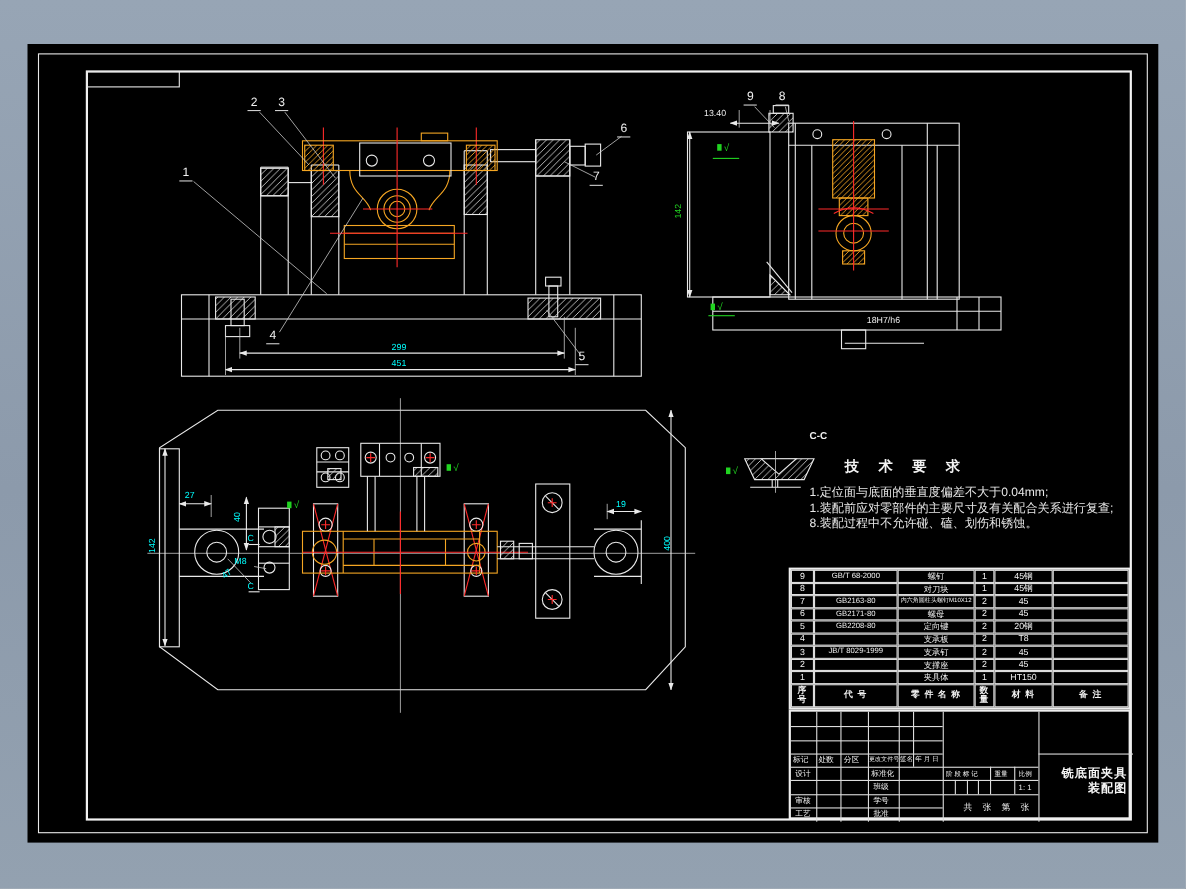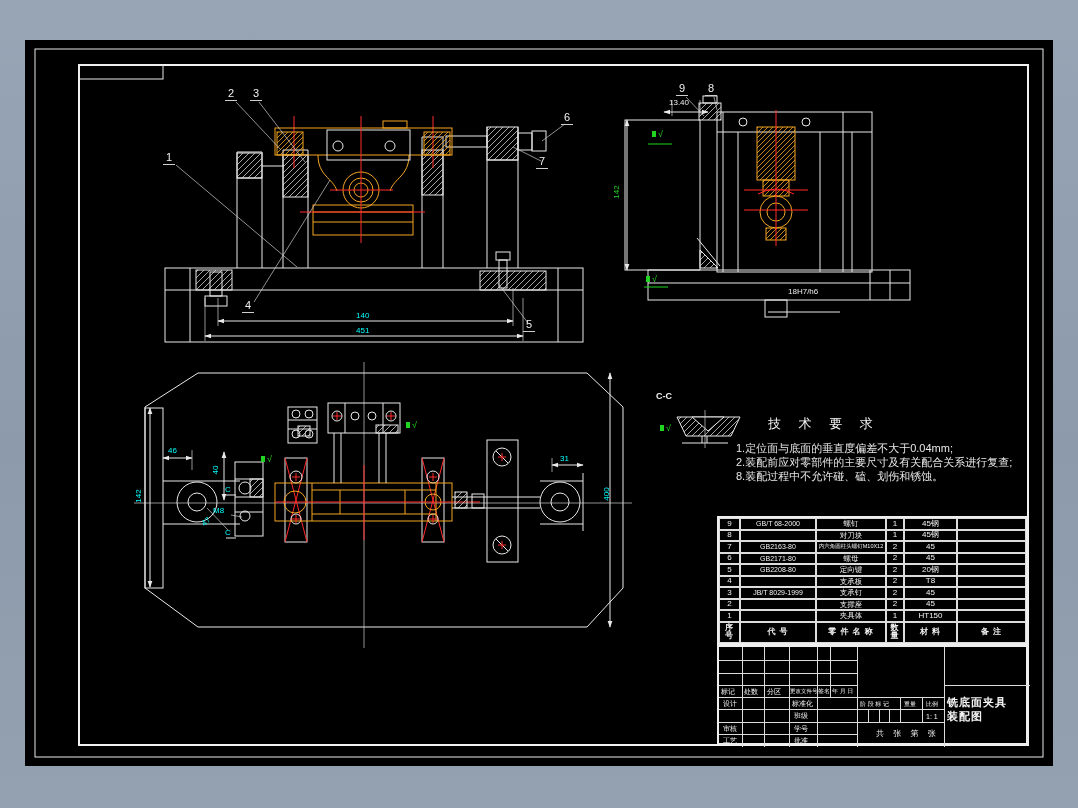--- a/index.html
+++ b/index.html
@@ -17,42 +17,42 @@
   svg .ho{fill:url(#ho);stroke:#f5a623;stroke-width:1;}
   .t{position:absolute;white-space:nowrap;line-height:1;}
   .dc{color:#00ffff;font-size:8px;}
   .dw{color:#ededed;font-size:8px;}
   .dg{color:#21d421;font-size:8px;}
   .r90{transform:rotate(-90deg);transform-origin:center;}
   .bal{position:absolute;color:#f0f0f0;font-size:11px;line-height:11px;
        border-bottom:1px solid #cfcfcf;padding:0 3px 1px;}
   .sf{position:absolute;color:#21d421;font-size:9px;line-height:9px;}
   .sf .sq{display:inline-block;width:4px;height:6px;background:#21d421;margin-right:2px;}
-  .trh{color:#f2f2f2;font-size:13px;letter-spacing:7px;font-weight:normal;}
+  .trh{color:#f2f2f2;font-size:13px;letter-spacing:7px;font-weight:bold;}
   .tri{color:#e8e8e8;font-size:11px;}
   .seclab{color:#f0f0f0;font-size:9px;font-weight:bold;}
   
   .plist{position:absolute;left:717px;top:516px;width:311px;height:129px;
          display:grid;grid-template-columns:21px 76px 70px 18px 53px 1fr;
          grid-template-rows:repeat(9,11.5px) 1fr;border:2px solid #eee;box-sizing:border-box;}
   .pc{display:flex;align-items:center;justify-content:center;font-size:8px;color:#f2f2f2;
       border:0.5px solid #dcdcdc;overflow:hidden;white-space:pre-line;text-align:center;line-height:1;}
   .pc.code{font-size:7px;}
   .pc.nm{font-size:7.5px;}
   .pc.nm.small{font-size:5.5px;}
   .pc.hd{font-weight:bold;letter-spacing:1px;}
   
   .tblock{position:absolute;left:717px;top:645px;width:311px;height:100px;
           border:2px solid #eee;box-sizing:border-box;}
   .tblock .vl{position:absolute;width:1px;background:#dcdcdc;}
   .tblock .hl{position:absolute;height:1px;background:#dcdcdc;}
   .tl{position:absolute;color:#f0f0f0;font-size:7px;white-space:nowrap;line-height:1;}
   .tl.f6{font-size:6px;}
   .tl.f55{font-size:5.5px;}
-  .ttl{position:absolute;left:228px;width:78px;text-align:left;color:#f5f5f5;
+  .ttl{position:absolute;left:228px;width:78px;text-align:right;color:#f5f5f5;
        font-size:11px;font-weight:bold;letter-spacing:1px;white-space:nowrap;}
   .foot{word-spacing:7px;font-size:8px;}
 </style>
 </head>
 <body>
 
 <div class="stage">
   <div class="canvas"></div>
 
   <svg class="lines" viewBox="0 0 1078 808">
@@ -279,45 +279,45 @@
   <span class="bal" style="left:163px;top:152px">1</span>
   <span class="bal" style="left:225px;top:88px">2</span>
   <span class="bal" style="left:250px;top:88px">3</span>
   <span class="bal" style="left:242px;top:300px">4</span>
   <span class="bal" style="left:523px;top:319px">5</span>
   <span class="bal" style="left:561px;top:112px">6</span>
   <span class="bal" style="left:536px;top:156px">7</span>
   <span class="bal" style="left:676px;top:83px">9</span>
   <span class="bal" style="left:705px;top:83px">8</span>
 
-  <span class="t dc" style="left:356px;top:312px">140</span>
+  <span class="t dc" style="left:356px;top:312px">299</span>
   <span class="t dc" style="left:356px;top:327px">451</span>
-  <span class="t dw" style="left:669px;top:99px">13.40</span>
+  <span class="t dw" style="left:640px;top:99px">13.40</span>
   <span class="t dg r90" style="left:610px;top:188px">142</span>
   <span class="t dw" style="left:788px;top:288px">18H7/h6</span>
-  <span class="t dc" style="left:168px;top:447px">46</span>
+  <span class="t dc" style="left:168px;top:447px">27</span>
   <span class="t dc r90" style="left:212px;top:466px">40</span>
   <span class="t dc r90" style="left:132px;top:492px">142</span>
   <span class="t dc" style="left:213px;top:507px">M8</span>
   <span class="t dc" style="left:202px;top:518px;transform:rotate(-40deg)">47</span>
   <span class="t dc" style="left:225px;top:486px">C</span>
   <span class="t dc" style="left:225px;top:529px">C</span>
-  <span class="t dc" style="left:560px;top:455px">31</span>
+  <span class="t dc" style="left:560px;top:455px">19</span>
   <span class="t dc r90" style="left:600px;top:490px">400</span>
-  <span class="t seclab" style="left:656px;top:392px">C-C</span>
+  <span class="t seclab" style="left:736px;top:392px">C-C</span>
 
   <span class="sf" style="left:652px;top:130px"><i class="sq"></i><span>√</span></span>
   <span class="sf" style="left:646px;top:275px"><i class="sq"></i><span>√</span></span>
   <span class="sf" style="left:261px;top:455px"><i class="sq"></i><span>√</span></span>
   <span class="sf" style="left:406px;top:421px"><i class="sq"></i><span>√</span></span>
   <span class="sf" style="left:660px;top:424px"><i class="sq"></i><span>√</span></span>
 
   <span class="t trh" style="left:768px;top:417px">技 术 要 求</span>
   <span class="t tri" style="left:736px;top:443px">1.定位面与底面的垂直度偏差不大于0.04mm;</span>
-  <span class="t tri" style="left:736px;top:457px">2.装配前应对零部件的主要尺寸及有关配合关系进行复查;</span>
+  <span class="t tri" style="left:736px;top:457px">1.装配前应对零部件的主要尺寸及有关配合关系进行复查;</span>
   <span class="t tri" style="left:736px;top:471px">8.装配过程中不允许碰、磕、划伤和锈蚀。</span>
 
   <div class="plist">
     <div class="pc">9</div>
     <div class="pc code">GB/T 68-2000</div>
     <div class="pc nm">螺钉</div>
     <div class="pc">1</div>
     <div class="pc">45钢</div>
     <div class="pc"></div>
 

